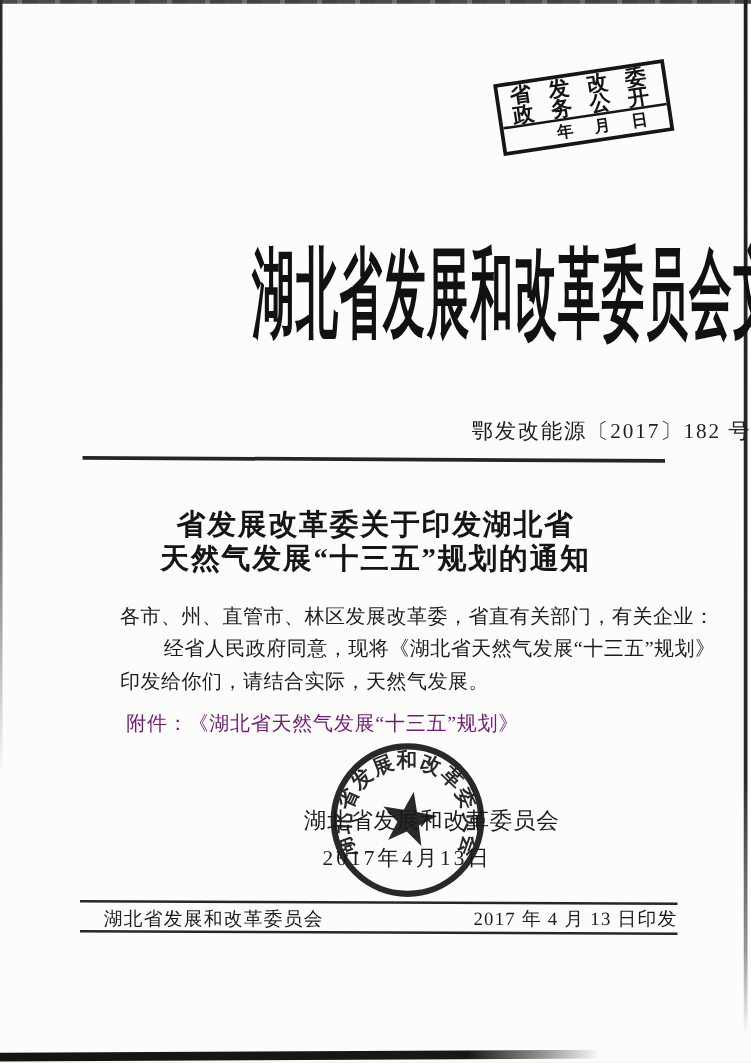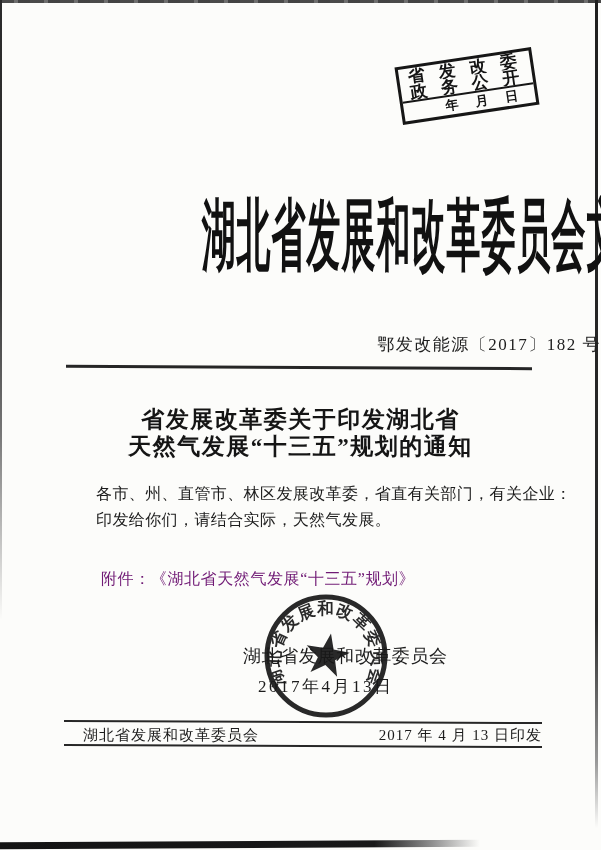--- a/index.html
+++ b/index.html
@@ -131,20 +131,21 @@
 
   <div class="rule-main"></div>
 
   <div class="notice-title">
     <div>省发展改革委关于印发湖北省</div>
     <div>天然气发展“十三五”规划的通知</div>
   </div>
 
   <div class="body-block">
     <div>各市、州、直管市、林区发展改革委，省直有关部门，有关企业：</div>
+    <div class="indent-2">经省人民政府同意，现将《湖北省天然气发展“十三五”规划》</div>
     <div>印发给你们，请结合实际，天然气发展。</div>
   </div>
 
   <div class="attachment">附件：《湖北省天然气发展“十三五”规划》</div>
 
   <div class="sig-org">湖北省发展和改革委员会</div>
   <div class="sig-date">2017年4月13日</div>
 
   <svg class="seal" viewBox="0 0 133 133" aria-hidden="true">
     <circle cx="66" cy="66" r="59" fill="none" stroke="#181818" stroke-width="5"></circle>

